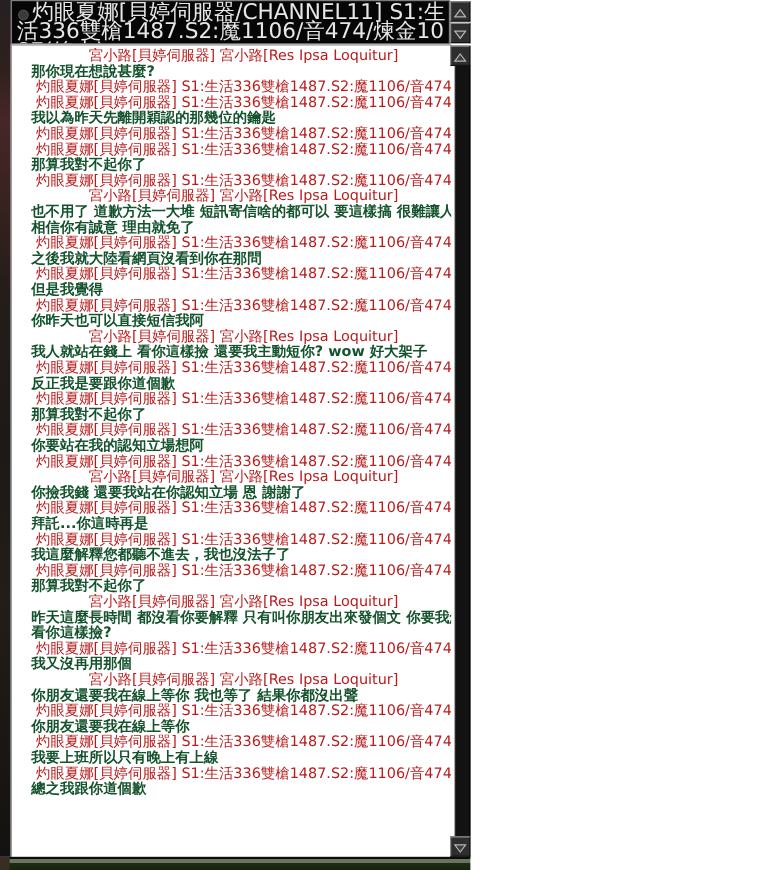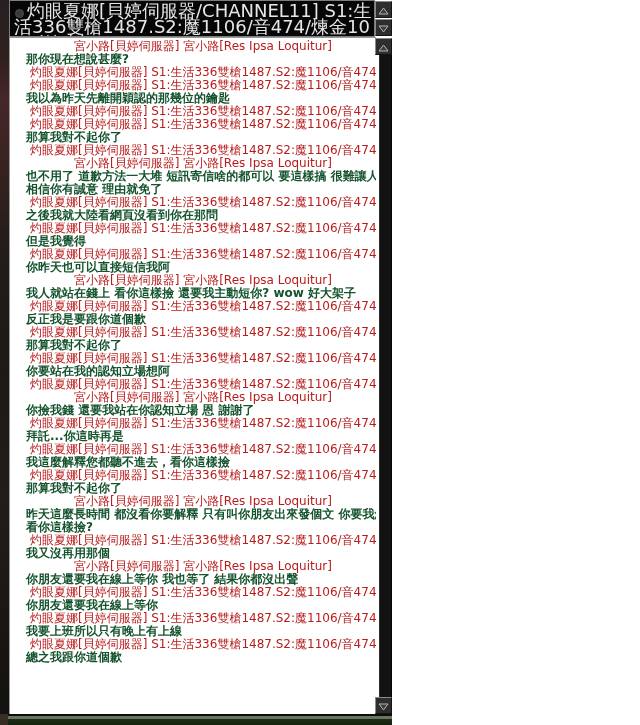--- a/index.html
+++ b/index.html
@@ -115,21 +115,21 @@
         <div class="line sender">灼眼夏娜[貝婷伺服器] S1:生活336雙槍1487.S2:魔1106/音474/煉金1087</div>
         <div class="line message">那算我對不起你了</div>
         <div class="line sender">灼眼夏娜[貝婷伺服器] S1:生活336雙槍1487.S2:魔1106/音474/煉金1087</div>
         <div class="line message">你要站在我的認知立場想阿</div>
         <div class="line sender">灼眼夏娜[貝婷伺服器] S1:生活336雙槍1487.S2:魔1106/音474/煉金1087</div>
         <div class="line sender">宮小路[貝婷伺服器] 宮小路[Res Ipsa Loquitur]</div>
         <div class="line message">你撿我錢 還要我站在你認知立場 恩 謝謝了</div>
         <div class="line sender">灼眼夏娜[貝婷伺服器] S1:生活336雙槍1487.S2:魔1106/音474/煉金1087</div>
         <div class="line message">拜託...你這時再是</div>
         <div class="line sender">灼眼夏娜[貝婷伺服器] S1:生活336雙槍1487.S2:魔1106/音474/煉金1087</div>
-        <div class="line message">我這麼解釋您都聽不進去，看你這樣撿</div>
+        <div class="line message">我這麼解釋您都聽不進去，我也沒法子了</div>
         <div class="line sender">灼眼夏娜[貝婷伺服器] S1:生活336雙槍1487.S2:魔1106/音474/煉金1087</div>
         <div class="line message">那算我對不起你了</div>
         <div class="line sender">宮小路[貝婷伺服器] 宮小路[Res Ipsa Loquitur]</div>
         <div class="line message">昨天這麼長時間 都沒看你要解釋 只有叫你朋友出來發個文 你要我怎</div>
         <div class="line message">看你這樣撿?</div>
         <div class="line sender">灼眼夏娜[貝婷伺服器] S1:生活336雙槍1487.S2:魔1106/音474/煉金1087</div>
         <div class="line message">我又沒再用那個</div>
         <div class="line sender">宮小路[貝婷伺服器] 宮小路[Res Ipsa Loquitur]</div>
         <div class="line message">你朋友還要我在線上等你 我也等了 結果你都沒出聲</div>
         <div class="line sender">灼眼夏娜[貝婷伺服器] S1:生活336雙槍1487.S2:魔1106/音474/煉金1087</div>

